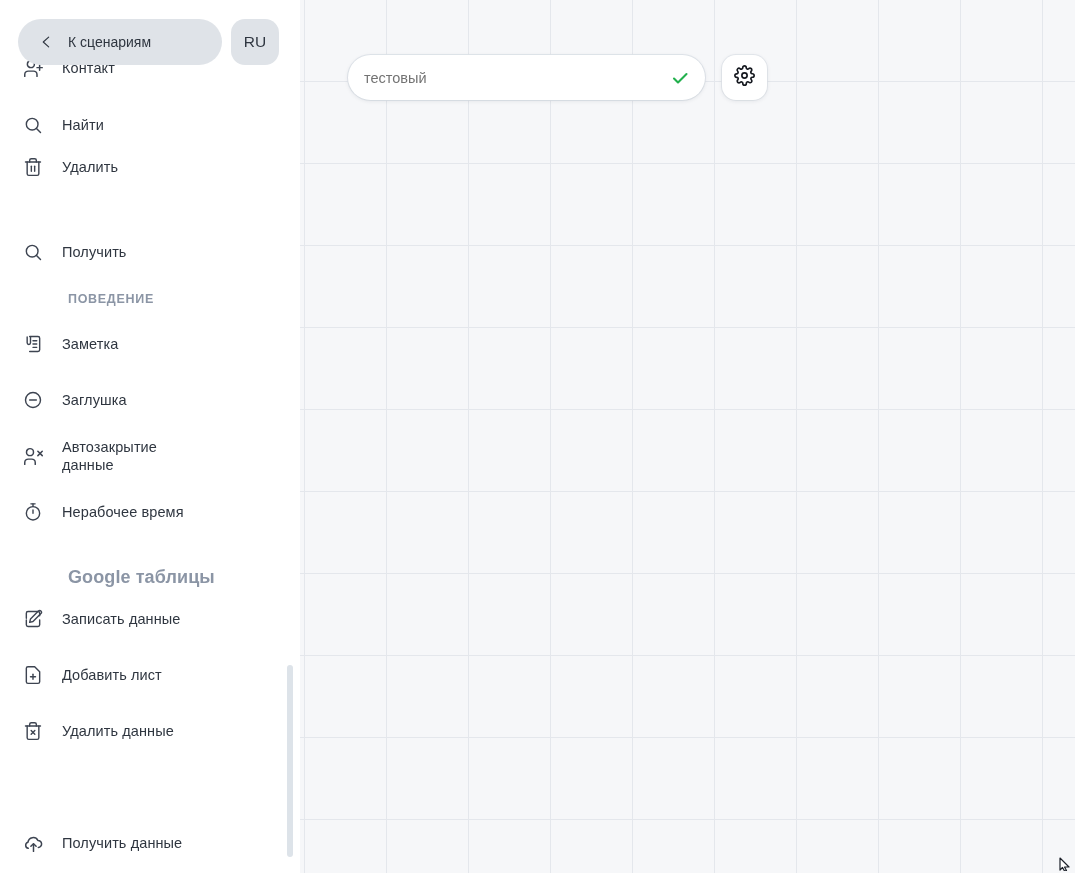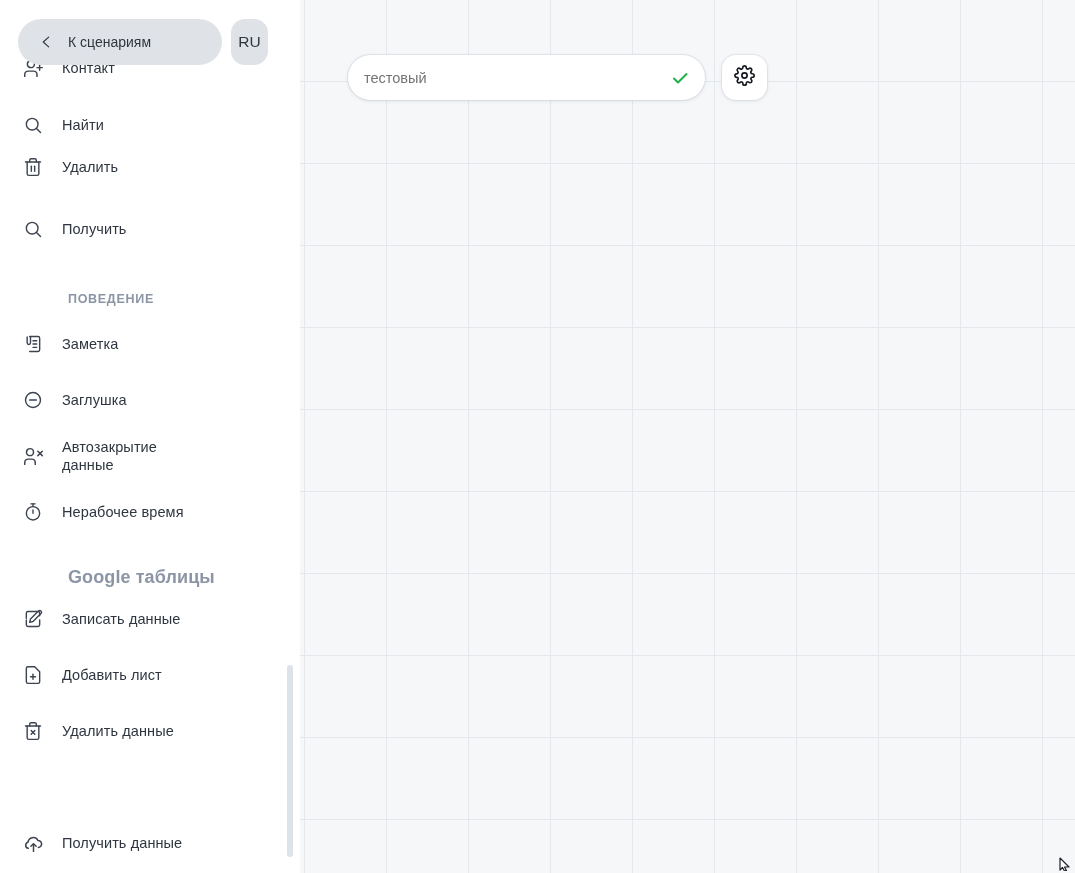--- a/index.html
+++ b/index.html
@@ -139,21 +139,21 @@
   }
   .back-btn .blabel {
     font-size: 14px;
     color: #2f3640;
   }
 
   .lang-btn {
     position: absolute;
     left: 231px;
     top: 19px;
-    width: 37px;
+    width: 48px;
     height: 46px;
     border-radius: 14px;
     background: #dfe3e8;
     display: flex;
     align-items: center;
     justify-content: center;
     cursor: pointer;
     user-select: none;
     z-index: 20;
   }
@@ -279,21 +279,21 @@
           <svg width="20" height="20" viewBox="0 0 24 24" fill="none" stroke="currentColor" stroke-width="1.7" stroke-linecap="round" stroke-linejoin="round">
             <polyline points="3 6 5 6 21 6"></polyline>
             <path d="M19 6v14a2 2 0 0 1-2 2H7a2 2 0 0 1-2-2V6m3 0V4a2 2 0 0 1 2-2h4a2 2 0 0 1 2 2v2"></path>
             <line x1="10" y1="11" x2="10" y2="17"></line>
             <line x1="14" y1="11" x2="14" y2="17"></line>
           </svg>
         </span>
         <span class="sb-label">Удалить</span>
       </div>
 
-      <div class="sb-item" style="top:209px">
+      <div class="sb-item" style="top:232px">
         <span class="sb-icon">
           <svg width="20" height="20" viewBox="0 0 24 24" fill="none" stroke="currentColor" stroke-width="1.7" stroke-linecap="round" stroke-linejoin="round">
             <circle cx="11" cy="11" r="7"></circle>
             <line x1="21" y1="21" x2="16.2" y2="16.2"></line>
           </svg>
         </span>
         <span class="sb-label">Получить</span>
       </div>
 
       <div class="sb-section" style="top:292px">ПОВЕДЕНИЕ</div>

